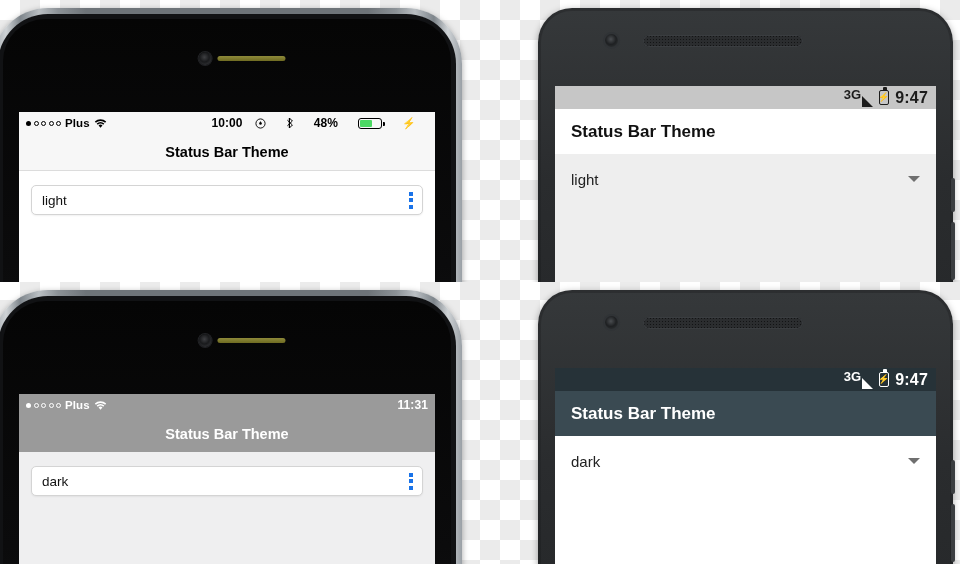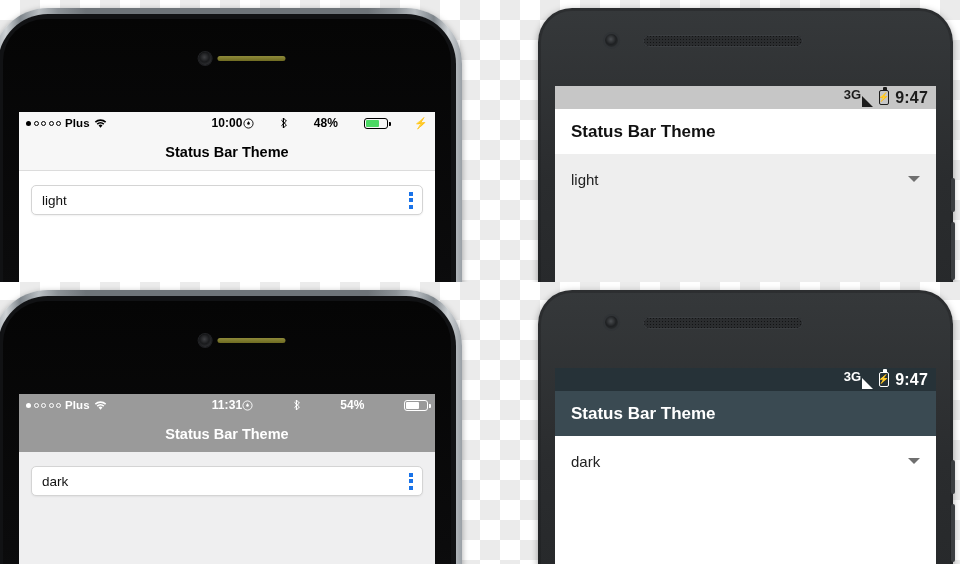--- a/index.html
+++ b/index.html
@@ -33,21 +33,21 @@
   .ip-spk{position:absolute;left:50%;top:48px;width:68px;height:5px;border-radius:3px;
      transform:translateX(-14%);
      background:linear-gradient(180deg,#8e8a3a,#6f6b22);}
   .ip-screen{position:absolute;left:27px;right:27px;top:104px;bottom:0;background:#fff;overflow:hidden;}
 
   
   .ios-status{height:22px;display:flex;align-items:center;padding:0 7px;
      font-size:12px;font-weight:bold;letter-spacing:.1px;}
   .ios-left{display:flex;align-items:center;gap:4px;flex:1}
   .ios-center{flex:0 0 auto}
-  .ios-right{display:flex;align-items:center;gap:20px;flex:1;justify-content:space-between}
+  .ios-right{display:flex;align-items:center;gap:20px;flex:1;justify-content:center}
   .dots{display:flex;align-items:center;gap:2.5px}
   .dot{width:5px;height:5px;border-radius:50%;}
   .dot.f{background:currentColor}
   .dot.o{border:1px solid currentColor;box-sizing:border-box;background:transparent}
   .carrier{font-size:11.5px;font-weight:bold}
   .bat{width:24px;height:11px;border:1px solid currentColor;border-radius:3px;position:relative;
      box-sizing:border-box;padding:1px;}
   .bat:after{content:"";position:absolute;right:-3.5px;top:3px;width:2px;height:4px;
      background:currentColor;border-radius:0 1px 1px 0;}
   .bat i{display:block;height:100%;border-radius:1px;}
@@ -226,34 +226,20 @@
               <i class="dot o"></i>
           </span>
           <span class="carrier">Plus</span>
           <svg width="13" height="11" viewBox="0 0 16 12">
             <path d="M8 11.2 5.6 8.4a3.6 3.6 0 0 1 4.8 0L8 11.2z" fill="currentColor"></path>
             <path d="M3.3 6.1a6.8 6.8 0 0 1 9.4 0l-1.3 1.5a4.9 4.9 0 0 0-6.8 0L3.3 6.1z" fill="currentColor"></path>
             <path d="M1 3.6a10.3 10.3 0 0 1 14 0l-1.3 1.5a8.4 8.4 0 0 0-11.4 0L1 3.6z" fill="currentColor"></path>
           </svg>
         </div>
         <div class="ios-center">11:31</div>
-        <div class="ios-right">
-          <svg width="11" height="11" viewBox="0 0 12 12">
-            <circle cx="6" cy="6" r="5" fill="none" stroke="currentColor" stroke-width="1"></circle>
-            <path d="M6 3.2 7.1 5.7 6 5.2 4.9 5.7z" fill="currentColor"></path>
-            <circle cx="6" cy="6" r="1.4" fill="currentColor"></circle>
-          </svg>
-          <svg width="8" height="12" viewBox="0 0 8 12">
-            <path d="M3.4 1v10l3-3-5-4.8M3.4 11V1l3 3-5 4.8" fill="none" stroke="currentColor" stroke-width="1"></path>
-          </svg>
-          <span>54%</span>
-          <span class="bat">
-              <i style="width:66%;background:#ffffff"></i>
-            </span>
-        </div>
       </div>
       <div class="ios-nav">Status Bar Theme</div>
       <div class="ios-body">
         <div class="ios-select">
           <span>dark</span>
           <span class="vdots">
               <span></span>
               <span></span>
               <span></span>
             </span>

